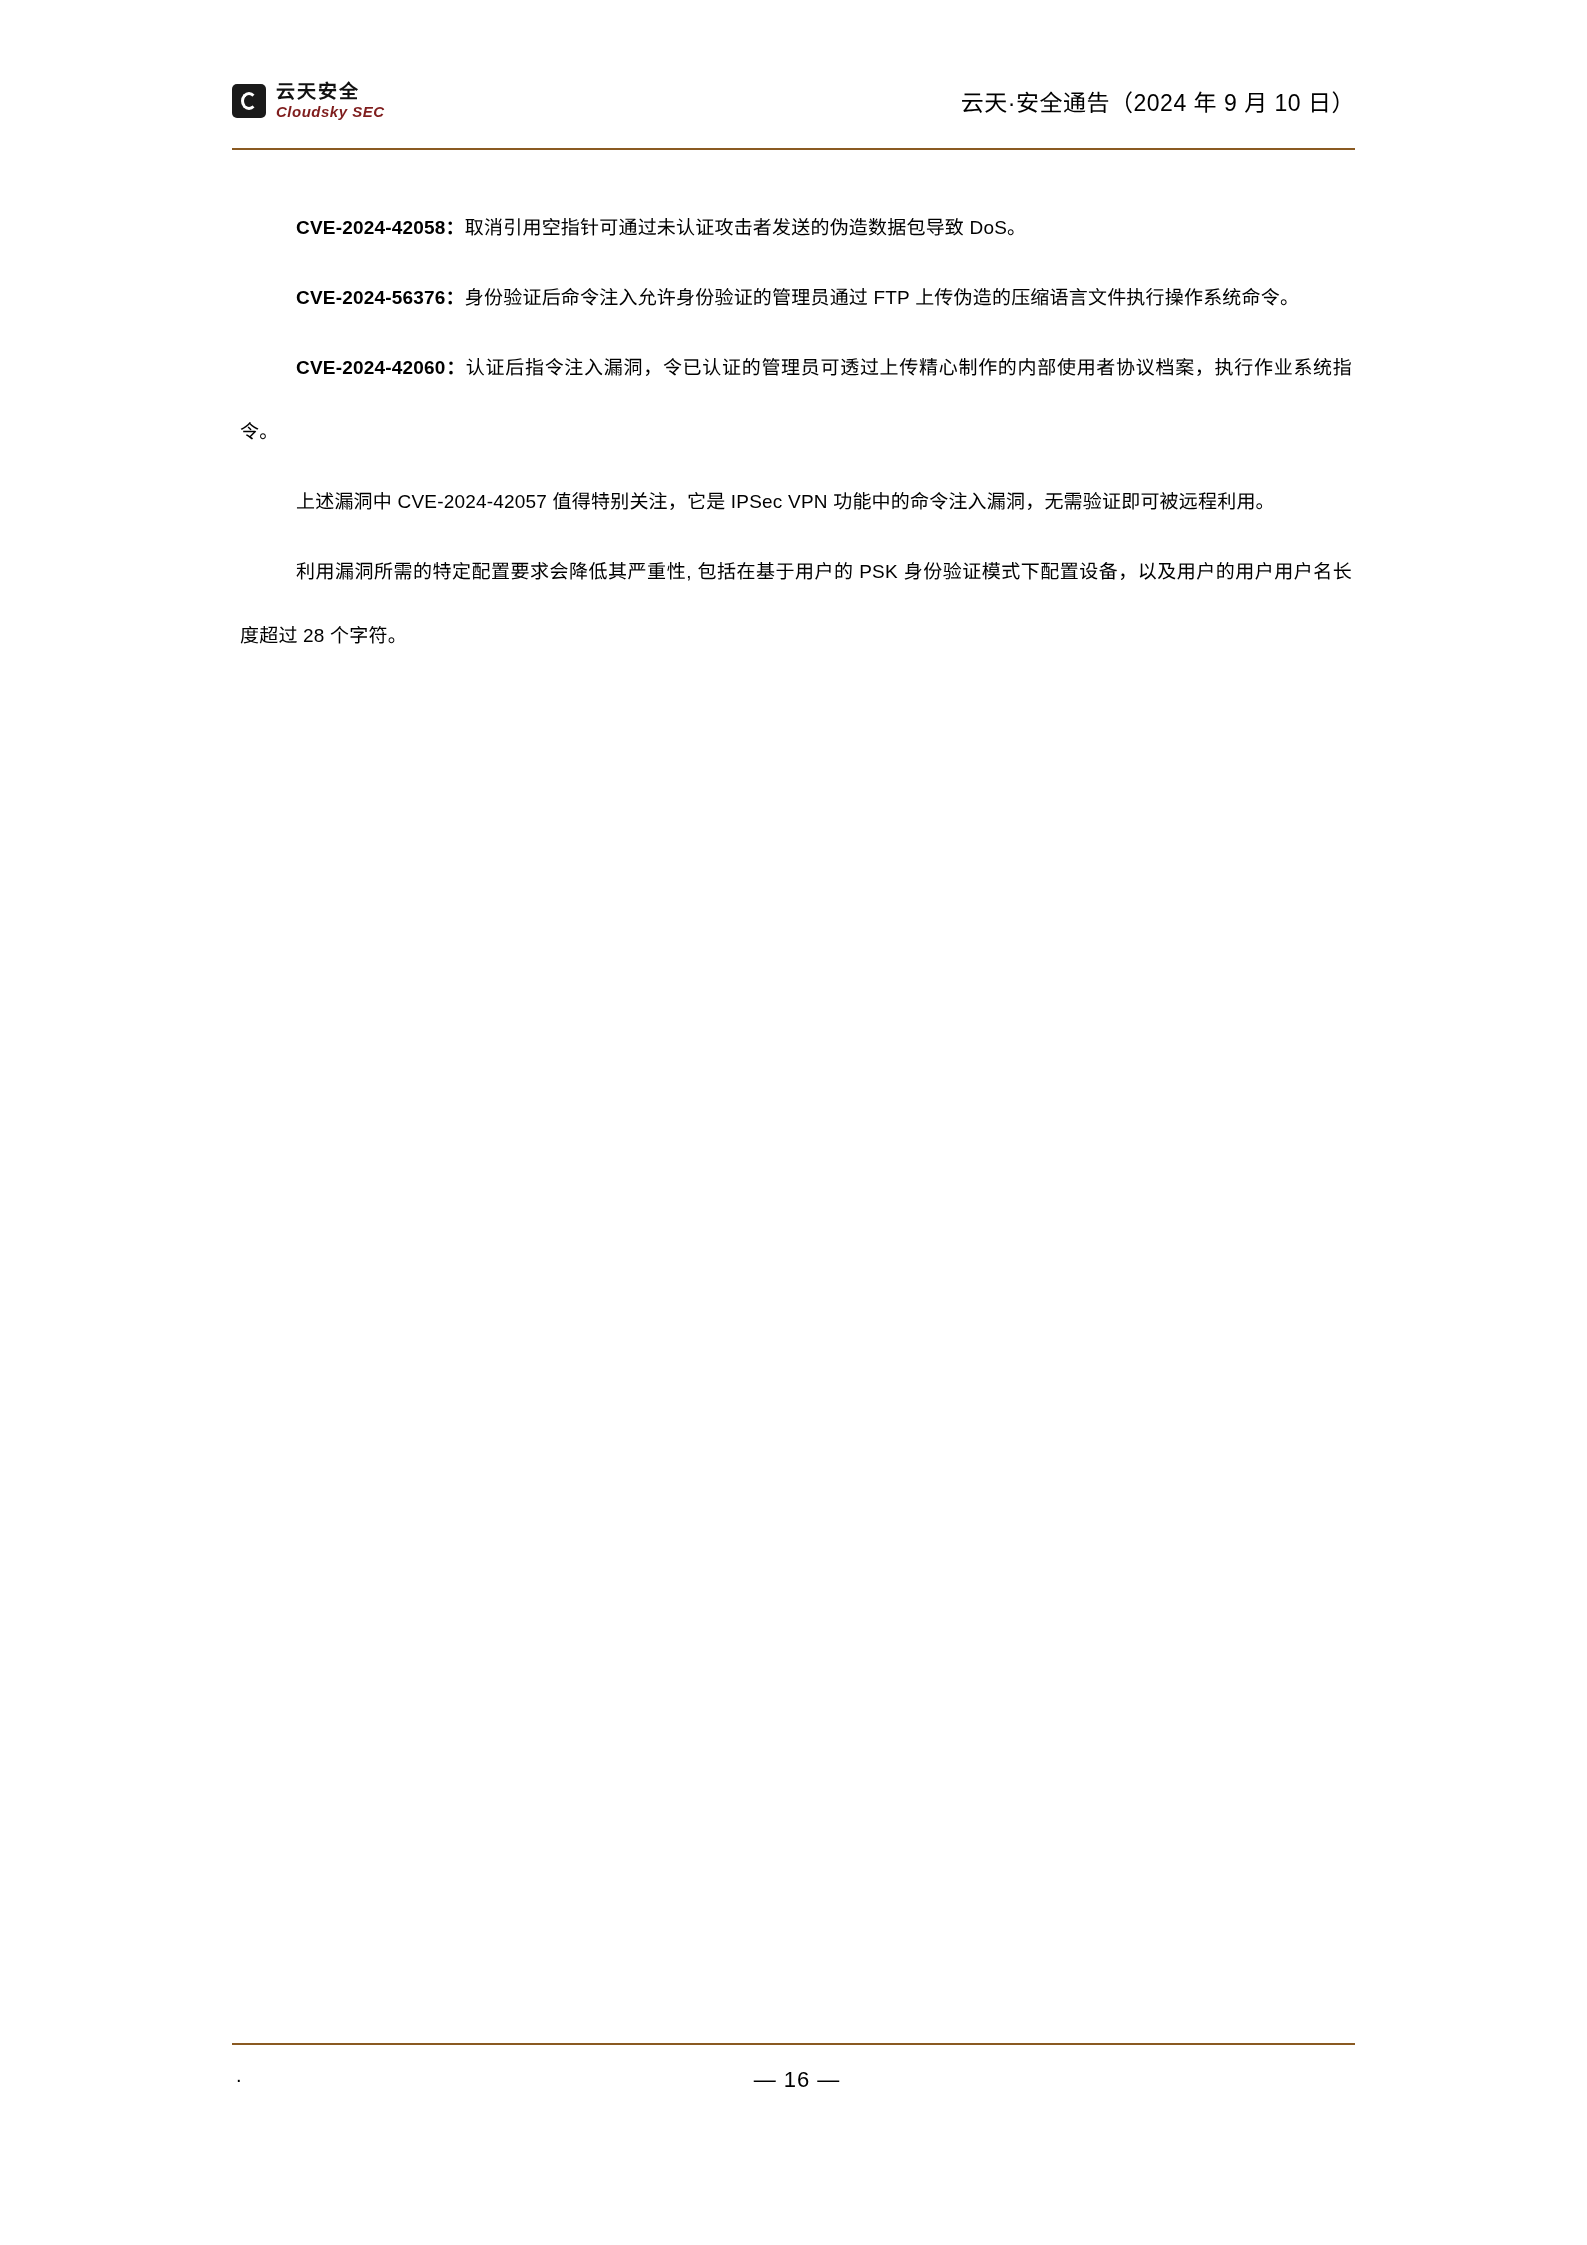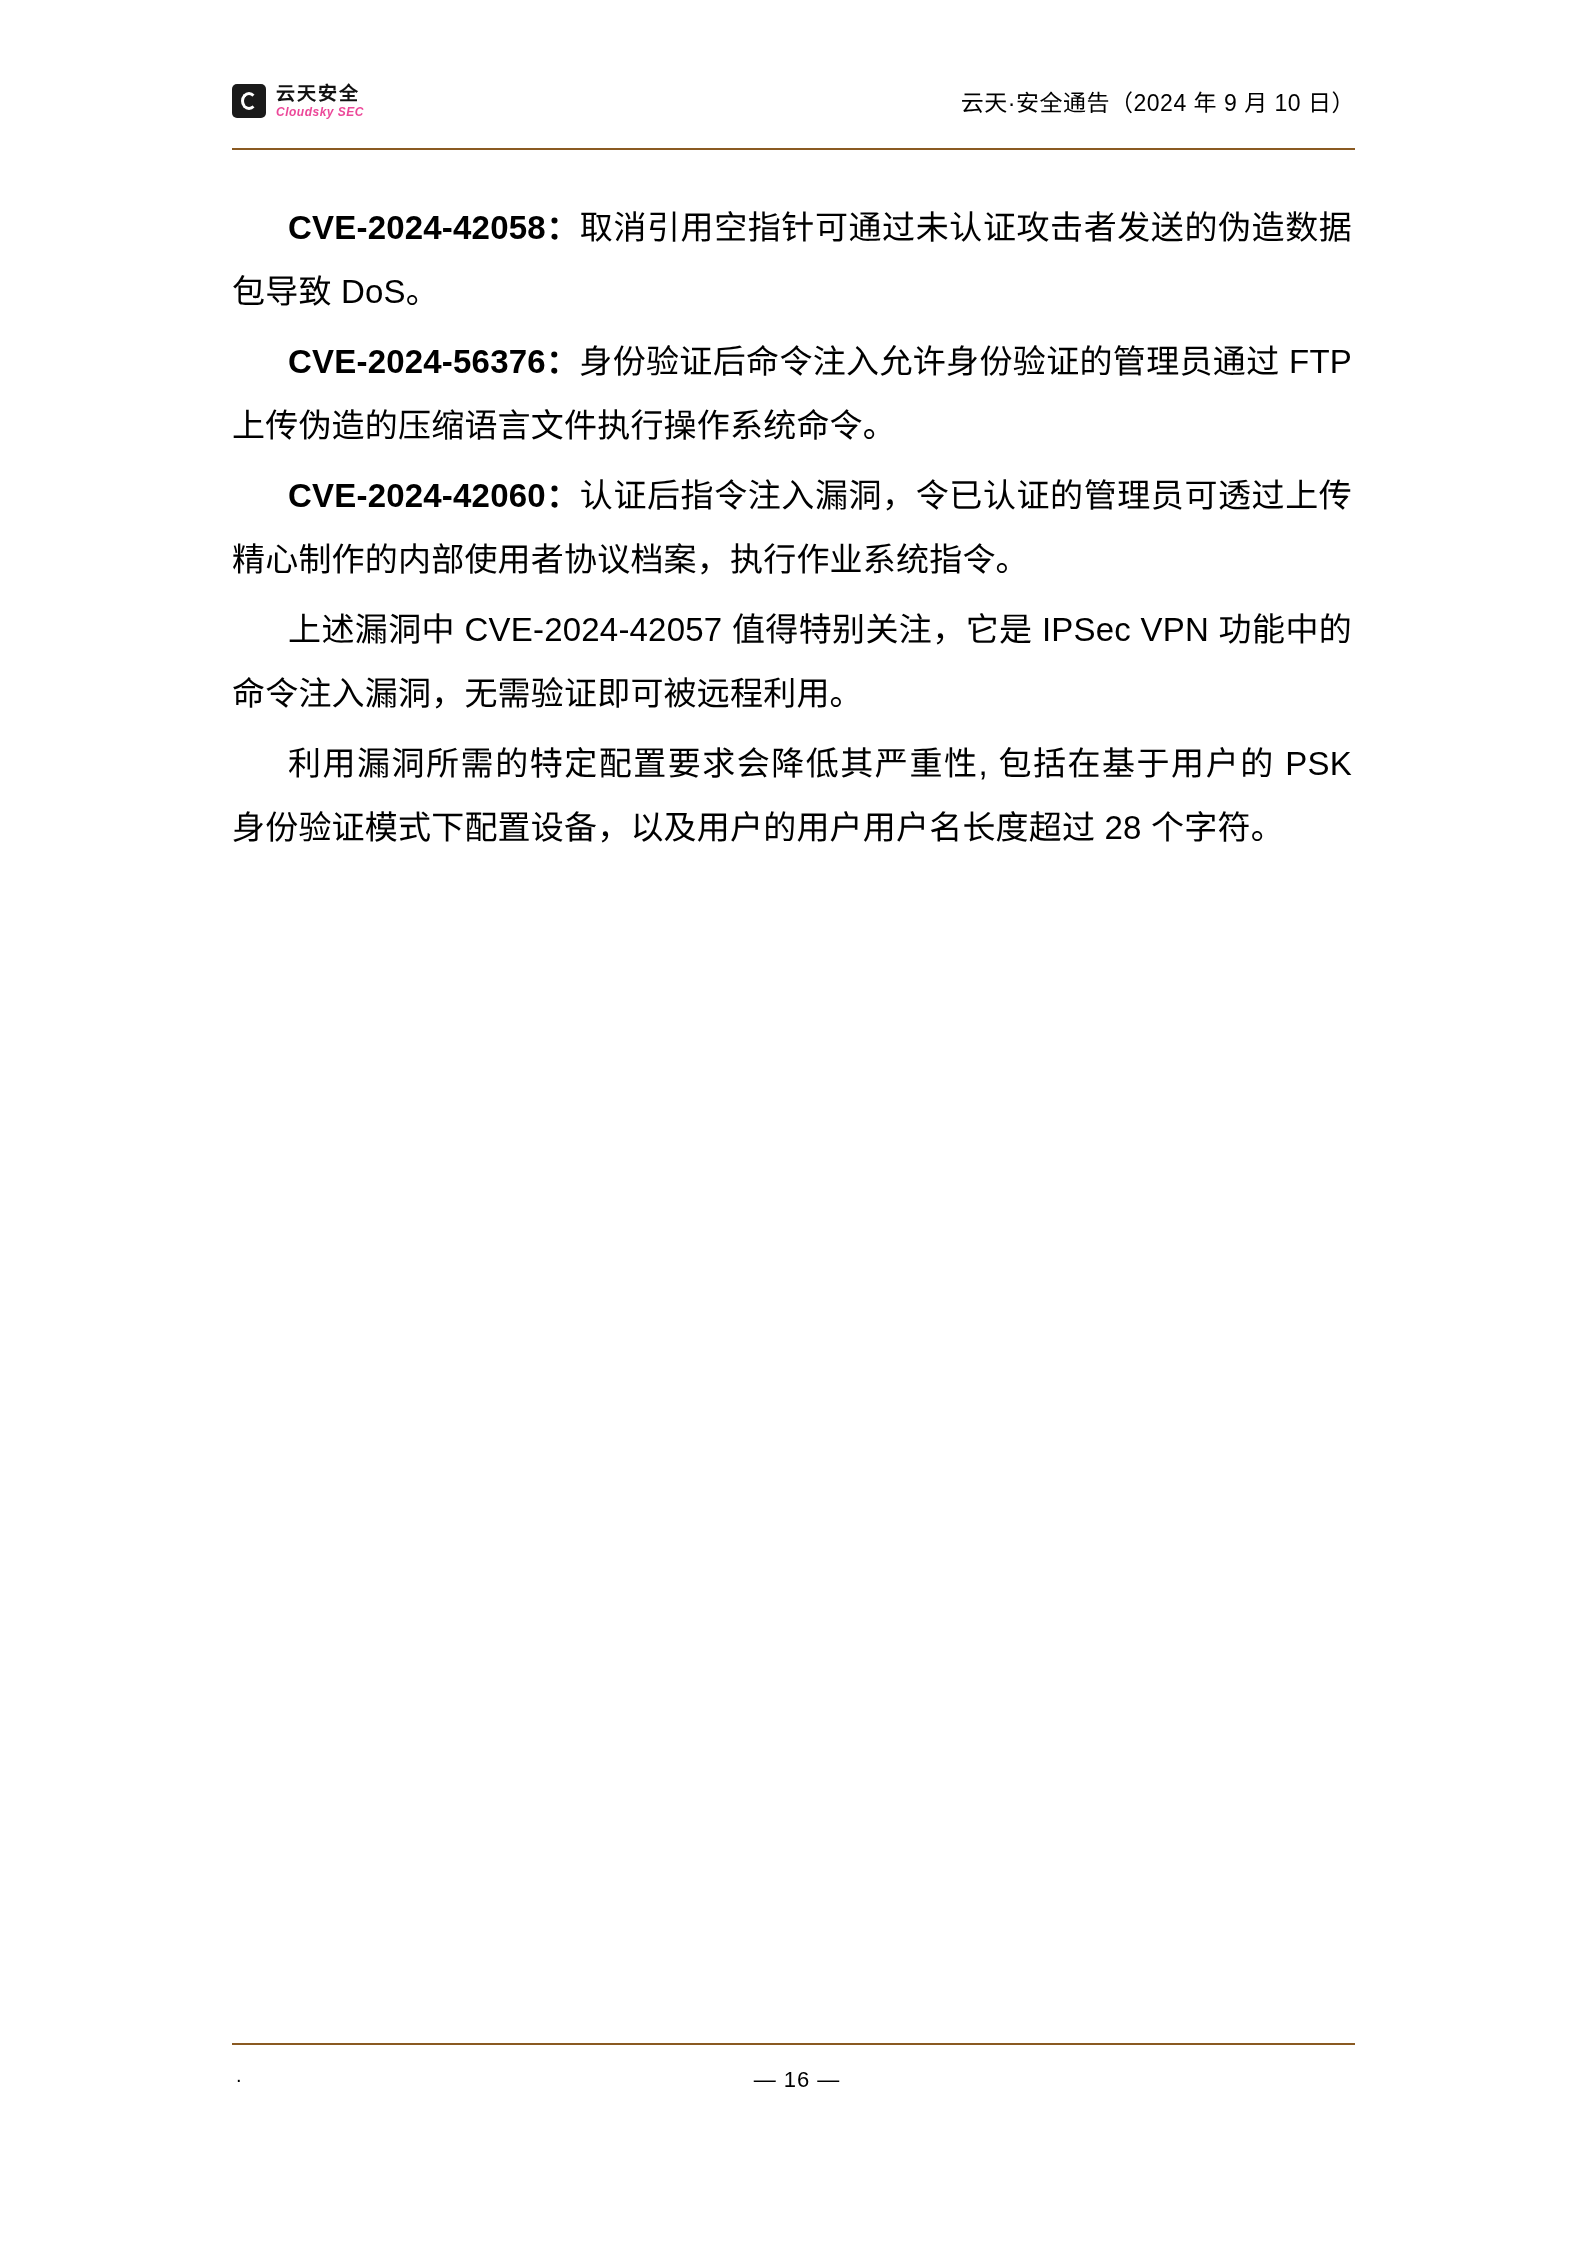--- a/index.html
+++ b/index.html
@@ -69,25 +69,25 @@
     justify-content: center;
     line-height: 1.05;
   }
   .logo-cn {
     font-size: 19px;
     font-weight: bold;
     letter-spacing: 2px;
     color: #111111;
   }
   .logo-en {
-    font-size: 12px;
+    font-size: 15px;
     font-weight: bold;
     font-style: italic;
     letter-spacing: 0.5px;
-    color: #ec4899;
+    color: #7f1d1d;
     margin-top: 2px;
   }
   .header-title {
     font-size: 23px;
     color: #000000;
     letter-spacing: 0.5px;
     white-space: nowrap;
     margin-left: 41px;
   }
   .header-rule {
@@ -99,25 +99,25 @@
   }
 
   
   .content {
     position: absolute;
     top: 196px;
     left: 232px;
     width: 1120px;
   }
   .para {
-    font-size: 33px;
+    font-size: 19px;
     line-height: 64px;
     text-align: justify;
     text-justify: inter-ideograph;
-    margin: 0 0 6px 0;
+    margin: 0 0 6px 8px;
     color: #000000;
     letter-spacing: 0.2px;
   }
   .indent { text-indent: 56px; }
   .cve {
     font-weight: bold;
   }
 
   
   .footer {

